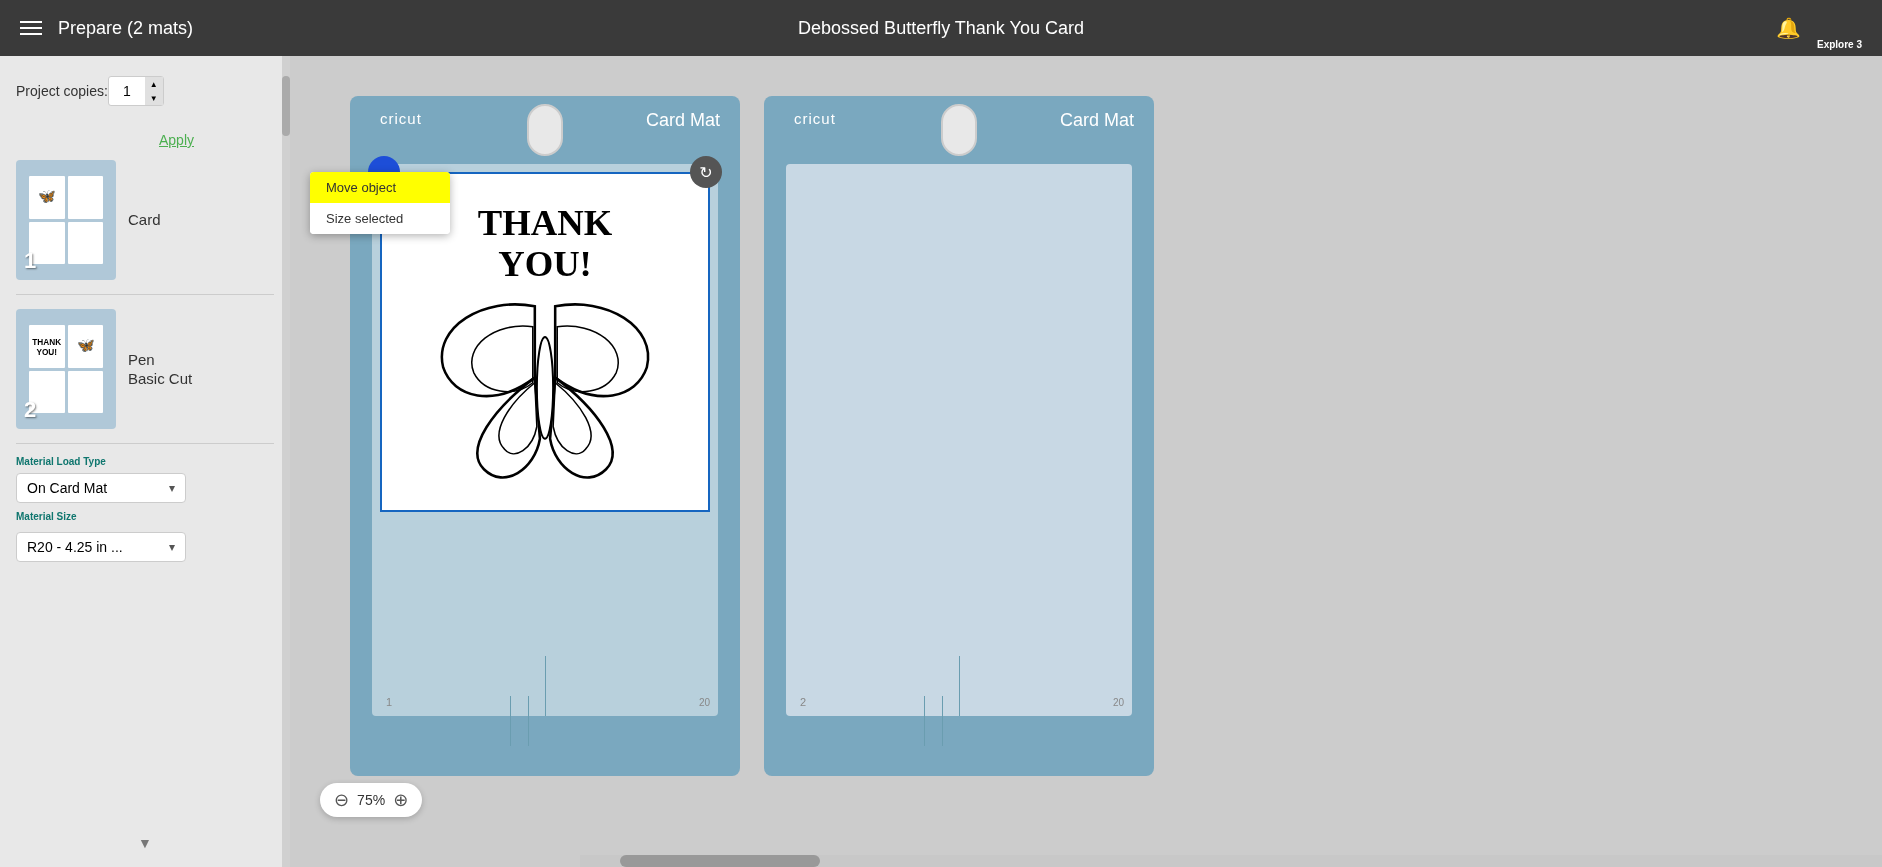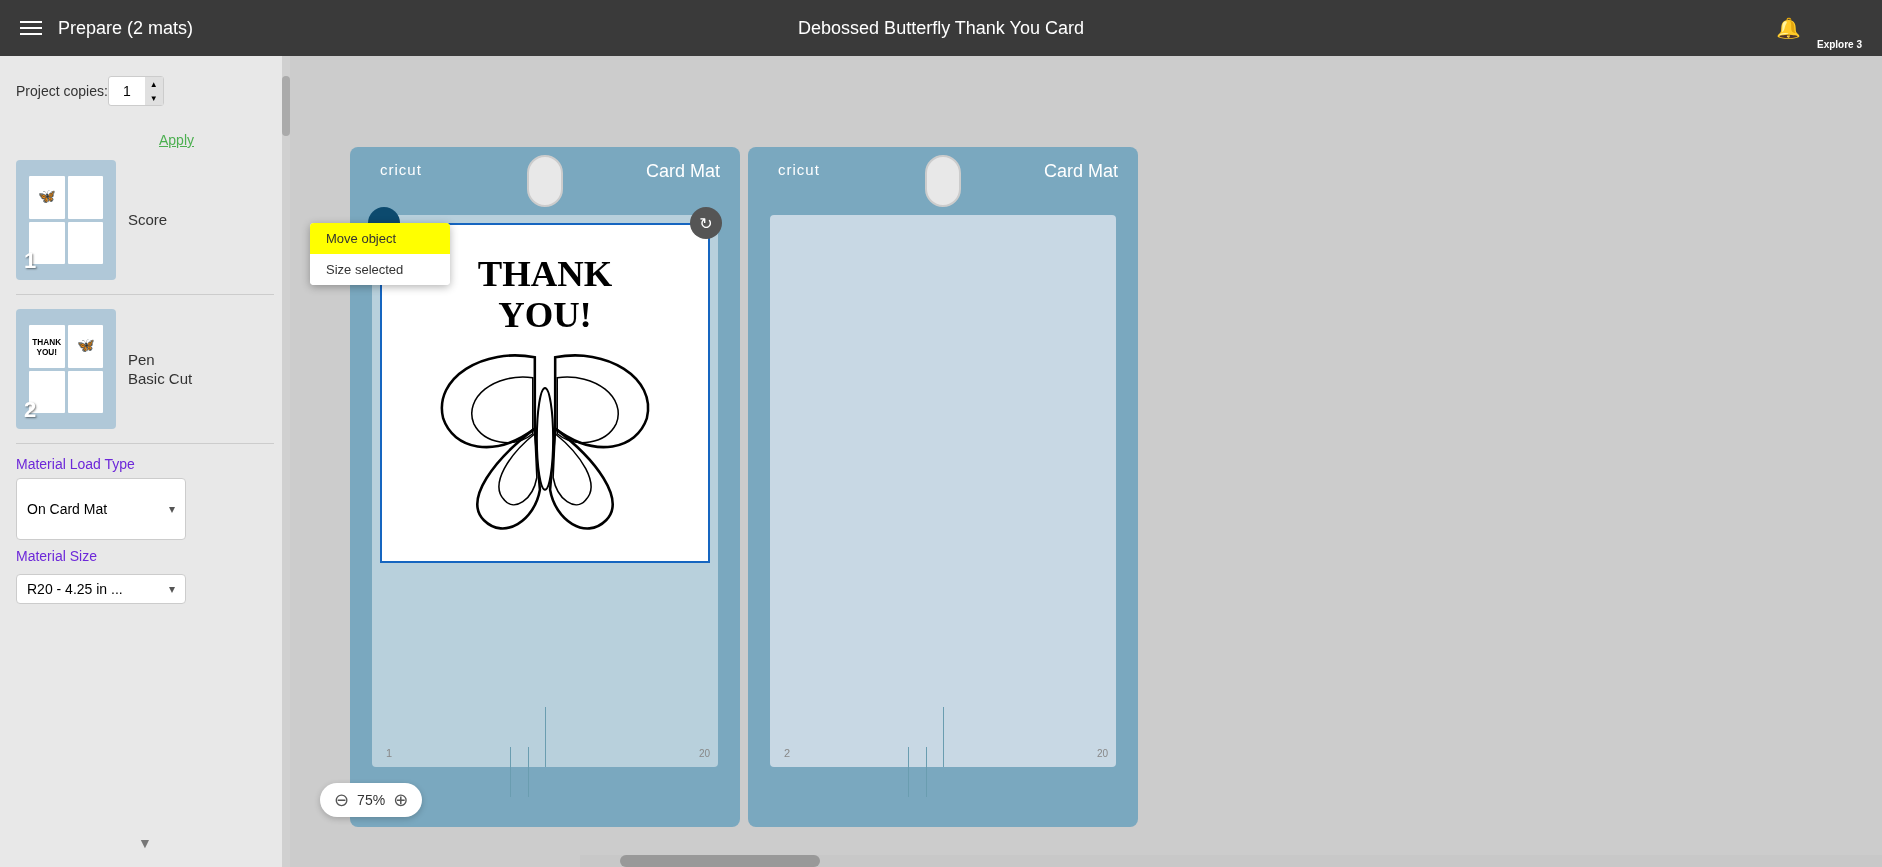--- a/index.html
+++ b/index.html
@@ -56,41 +56,41 @@
     .mat1-inner { display: grid; grid-template-columns: 1fr 1fr; grid-template-rows: 1fr 1fr; gap: 3px; width: 82px; height: 96px; padding: 4px; }
     .mat1-cell { background: white; border-radius: 1px; position: relative; overflow: hidden; }
 
     .mat2-inner { display: grid; grid-template-columns: 1fr 1fr; grid-template-rows: 1fr 1fr; gap: 3px; width: 82px; height: 96px; padding: 4px; }
     .mat2-cell { background: white; border-radius: 1px; }
 
     
     .sidebar-divider { height: 1px; background: #ccc; margin: 4px 0; }
 
     
-    .section-label { font-size: 14px; color: #6d28d9; padding: 8px 0 6px; font-weight: 400; }
-    .dropdown-btn { display: flex; align-items: center; justify-content: space-between; background: white; border: 1px solid #ccc; border-radius: 4px; padding: 22px 10px; cursor: pointer; font-size: 14px; width: 170px; }
+    .section-label { font-size: 10px; color: #0f766e; padding: 8px 0 6px; font-weight: 700; }
+    .dropdown-btn { display: flex; align-items: center; justify-content: space-between; background: white; border: 1px solid #ccc; border-radius: 4px; padding: 6px 10px; cursor: pointer; font-size: 14px; width: 170px; }
     .dropdown-chevron { font-size: 12px; color: #555; }
 
     
     .material-size-btn { display: flex; align-items: center; justify-content: space-between; background: white; border: 1px solid #ccc; border-radius: 4px; padding: 6px 10px; cursor: pointer; font-size: 14px; width: 170px; margin-top: 4px; }
 
     
     .sidebar-scrollbar { position: absolute; right: 0; top: 0; width: 8px; height: 100%; background: #d0d0d0; }
     .sidebar-scrollbar-thumb { width: 8px; height: 60px; background: #aaa; border-radius: 4px; margin-top: 20px; }
 
     
     .canvas-area { flex: 1; background: #cccccc; position: relative; overflow: hidden; display: flex; flex-direction: column; }
 
     
     .zoom-controls { position: absolute; bottom: 50px; left: 30px; display: flex; align-items: center; gap: 8px; background: white; border-radius: 20px; padding: 6px 14px; box-shadow: 0 2px 6px rgba(0,0,0,0.2); z-index: 10; }
     .zoom-btn { background: none; border: none; cursor: pointer; font-size: 18px; color: #555; display: flex; align-items: center; }
     .zoom-level { font-size: 14px; color: #333; }
 
     
-    .mats-wrapper { display: flex; gap: 8px; padding: 40px 60px; height: 100%; align-items: flex-end; }
+    .mats-wrapper { display: flex; gap: 24px; padding: 40px 60px; height: 100%; align-items: flex-start; }
 
     .mat-canvas { background: #7aa8bf; border-radius: 8px; position: relative; flex-shrink: 0; }
     .mat-canvas-1 { width: 390px; height: 680px; }
     .mat-canvas-2 { width: 390px; height: 680px; }
 
     .mat-canvas-label { position: absolute; top: 14px; right: 20px; color: white; font-size: 18px; font-weight: 400; }
     .mat-cricut-logo { position: absolute; top: 14px; left: 30px; color: white; font-size: 15px; font-weight: 300; letter-spacing: 1px; }
 
     
     .mat-oval-btn { position: absolute; top: 8px; left: 50%; transform: translateX(-50%); width: 36px; height: 52px; background: #e8e8e8; border-radius: 18px; border: 2px solid #ccc; cursor: pointer; }
@@ -155,21 +155,21 @@
               <svg width="100%" height="100%" viewBox="0 0 30 30">
                 <text x="15" y="18" text-anchor="middle" font-size="12">🦋</text>
               </svg>
             </div>
             <div class="mat1-cell"></div>
             <div class="mat1-cell"></div>
             <div class="mat1-cell"></div>
           </div>
           <span class="mat-number">1</span>
         </div>
-        <span class="mat-label">Score</span>
+        <span class="mat-label">Card</span>
       </div>
 
       <div class="sidebar-divider"></div>
 
       <div class="mat-item">
         <div class="mat-thumbnail">
           <div class="mat2-inner">
             <div class="mat2-cell">
               <svg width="100%" height="100%" viewBox="0 0 30 30">
                 <text x="15" y="14" text-anchor="middle" font-size="7" font-weight="bold">THANK</text>
@@ -229,21 +229,21 @@
         <div class="mat-oval-btn"></div>
         <span class="mat-canvas-label">Card Mat</span>
 
         <div class="mat-cutting-area">
 
           <div style="position: absolute; top: 8px; left: 8px; right: 8px; height: 340px; background: white; border-radius: 2px;">
 
             <div style="position: absolute; inset: 0; border: 2px solid #1565c0;">
 
               
-              <div style="position: absolute; top: -18px; left: -14px; width: 32px; height: 32px; background: #0c4a6e; border-radius: 50%; display: flex; align-items: center; justify-content: center; cursor: pointer; z-index: 50;">
+              <div style="position: absolute; top: -18px; left: -14px; width: 32px; height: 32px; background: #1d4ed8; border-radius: 50%; display: flex; align-items: center; justify-content: center; cursor: pointer; z-index: 50;">
                 <span style="color: white; font-size: 13px; letter-spacing: -1px;">···</span>
 
                 <div class="context-menu">
                   <div class="context-menu-item active">Move object</div>
                   <div class="context-menu-item normal">Size selected</div>
                 </div>
               </div>
 
               
               <div style="position: absolute; top: -18px; right: -14px; width: 32px; height: 32px; background: #555; border-radius: 50%; display: flex; align-items: center; justify-content: center; cursor: pointer;">

